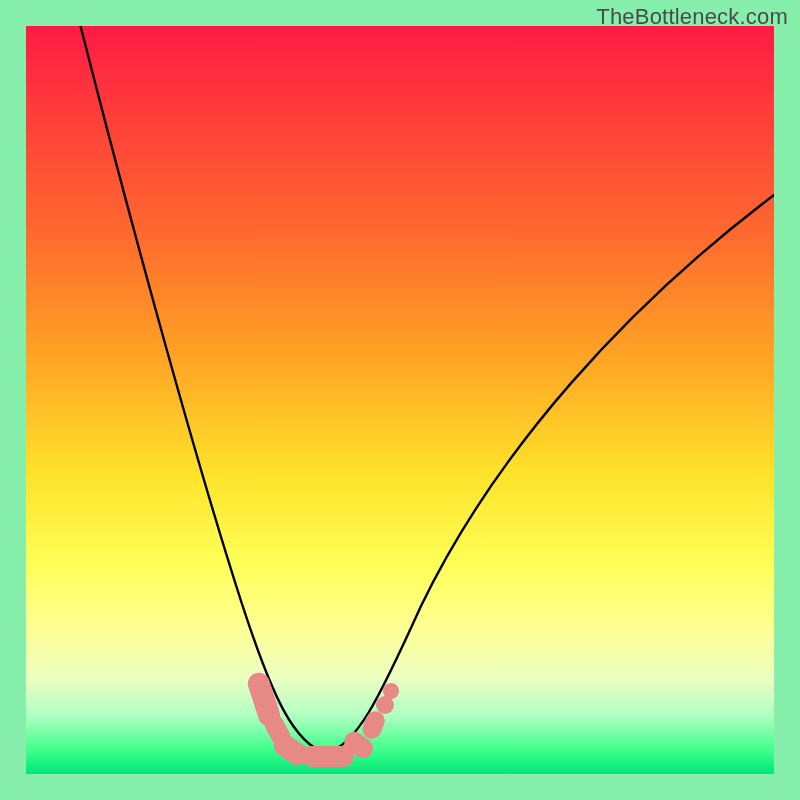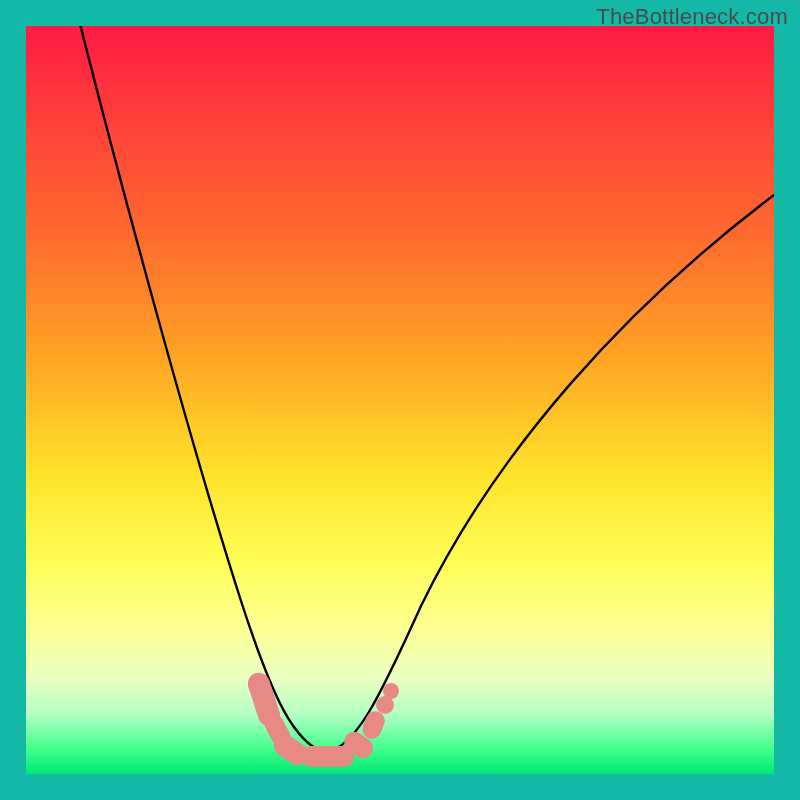--- a/index.html
+++ b/index.html
@@ -7,21 +7,21 @@
     padding: 0;
     width: 800px;
     height: 800px;
     background: #000;
     overflow: hidden;
     font-family: Arial, Helvetica, sans-serif;
   }
   .frame {
     position: absolute;
     inset: 0;
-    background: #14b8a6;
+    background: #86efac;
     text-align: center;
   }
   .plot {
     position: absolute;
     left: 26px;
     top: 26px;
     width: 748px;
     height: 748px;
     overflow: hidden;
   }

